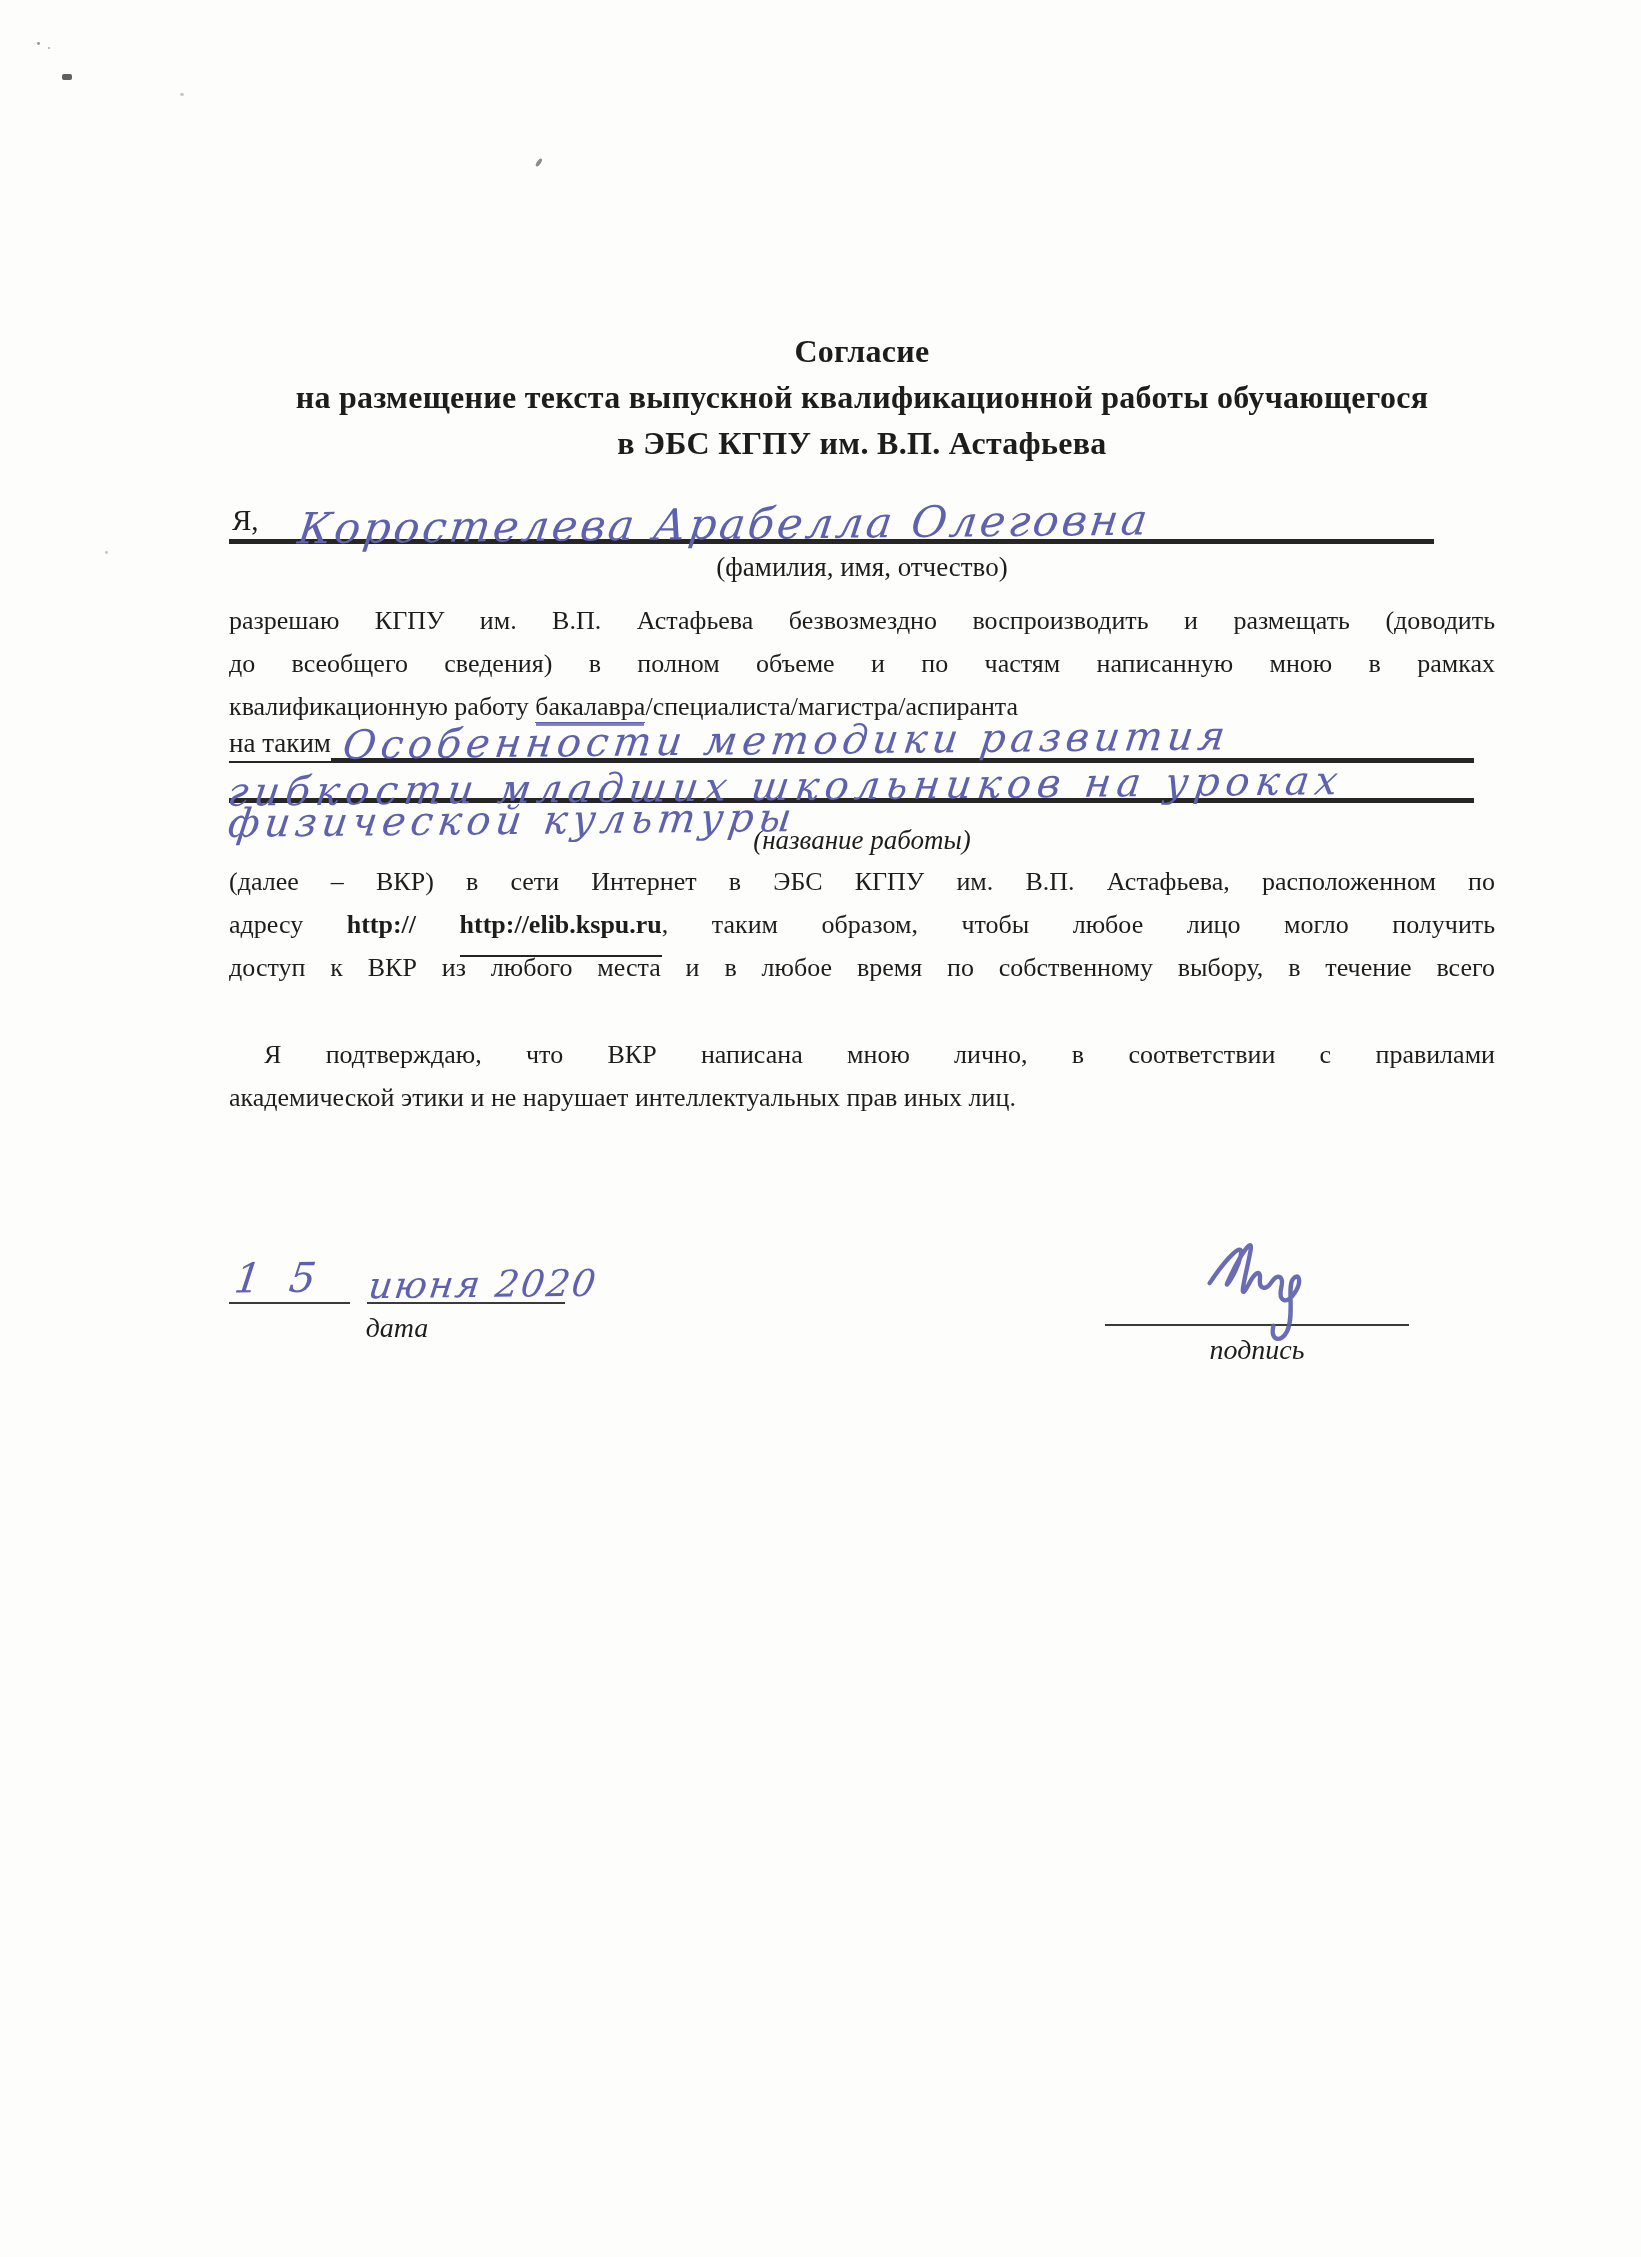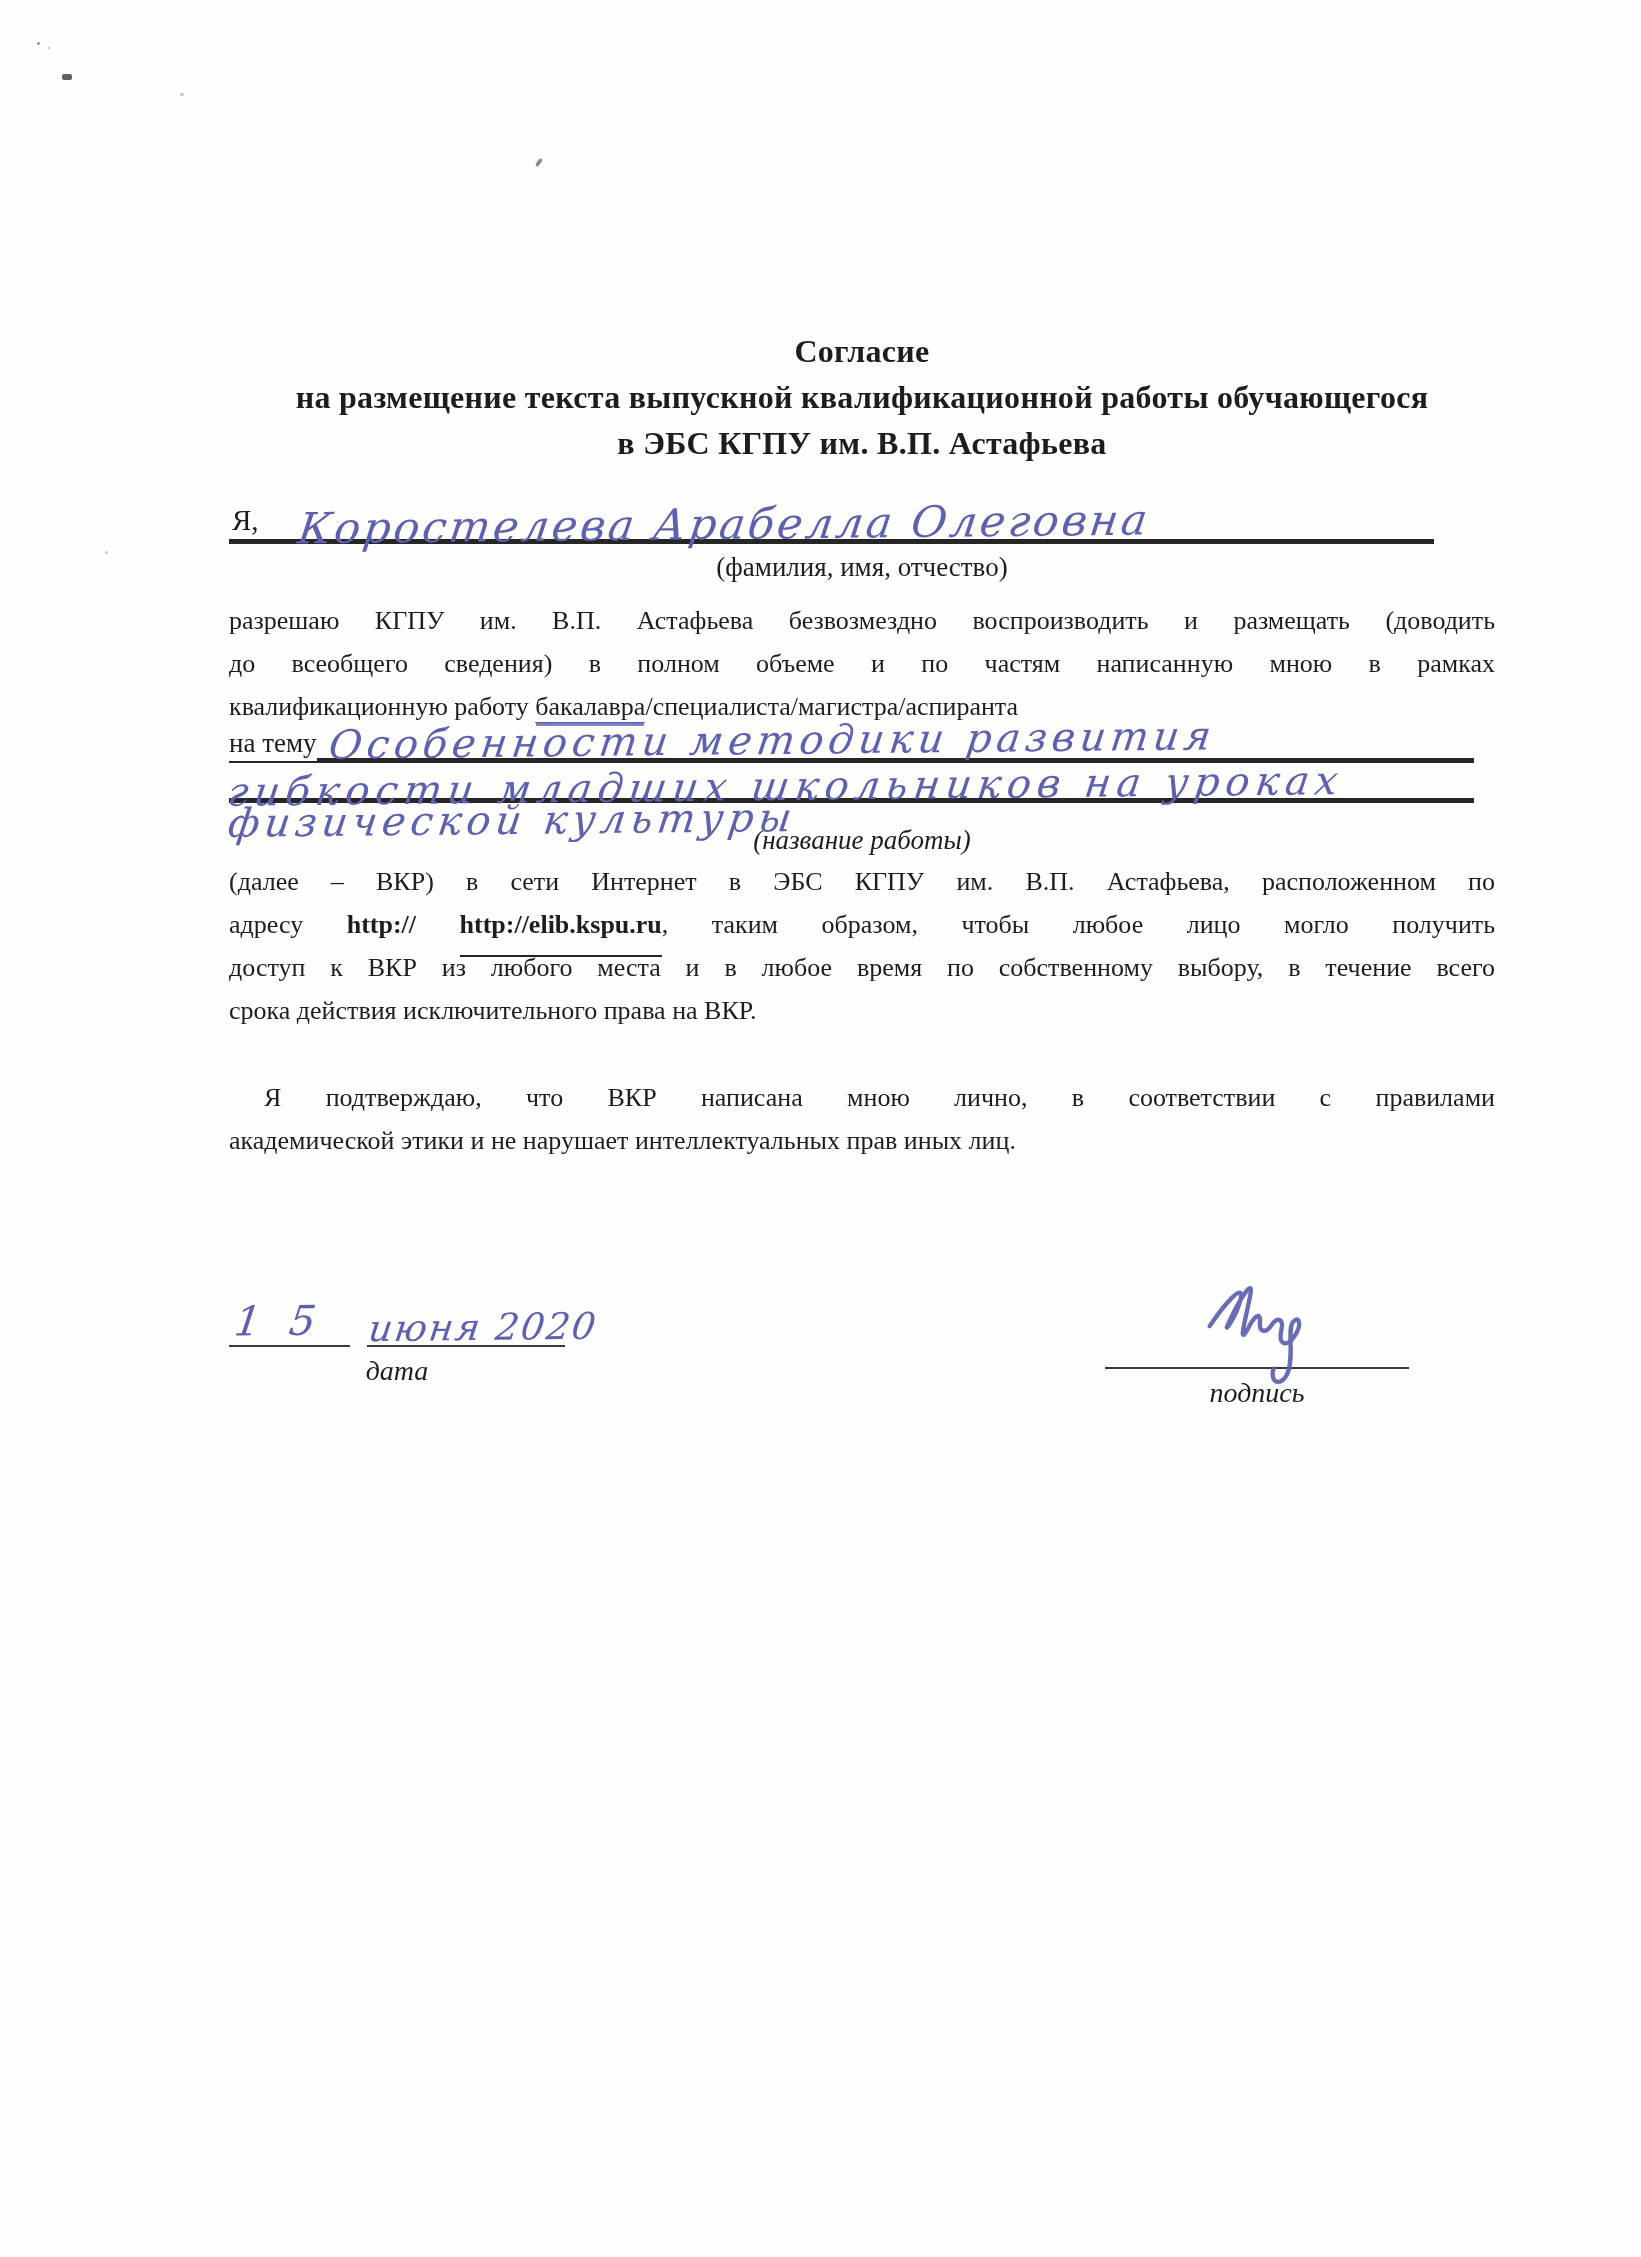--- a/index.html
+++ b/index.html
@@ -118,38 +118,37 @@
     </div>
     <div class="caption fio-caption">(фамилия, имя, отчество)</div>
 
     <div class="body-text para-permission">
       <div class="jline">разрешаю КГПУ им. В.П. Астафьева безвозмездно воспроизводить и размещать (доводить</div>
       <div class="jline">до всеобщего сведения) в полном объеме и по частям написанную мною в рамках</div>
       <div class="nline"><span>квалификационную работу </span><span class="blue-underline">бакалавра</span><span>/специалиста/магистра/аспиранта</span></div>
     </div>
 
     <div class="topic-row1">
-      <span class="topic-label">на тему</span>
+      <span class="topic-label">на таким</span>
       <span class="topic-fill">
         <span class="hw topic-hw1">Особенности методики развития</span>
       </span>
     </div>
     <div class="topic-row2">
       <span class="hw topic-hw2">гибкости младших школьников на уроках</span>
     </div>
     <div class="topic-row3">
       <span class="hw topic-hw3">физической культуры</span>
       <div class="caption italic topic-caption">(название работы)</div>
     </div>
 
     <div class="body-text para-internet">
       <div class="jline">(далее – ВКР) в сети Интернет в ЭБС КГПУ им. В.П. Астафьева, расположенном по</div>
       <div class="jline"><span>адресу </span><span class="bold">http://</span> <span class="bold url-underline">http://elib.kspu.ru</span><span>, таким образом, чтобы любое лицо могло получить</span></div>
       <div class="jline">доступ к ВКР  из любого места и в любое время по собственному выбору, в течение всего</div>
-      <div class="nline">срока действия исключительного права на ВКР.</div>
     </div>
 
     <div class="body-text para-confirm">
       <div class="jline indent">Я подтверждаю, что ВКР написана мною лично, в соответствии с правилами</div>
       <div class="nline">академической этики и не нарушает интеллектуальных прав иных лиц.</div>
     </div>
 
     <div class="footer-row">
       <div class="date-block">
         <div class="date-lines">

